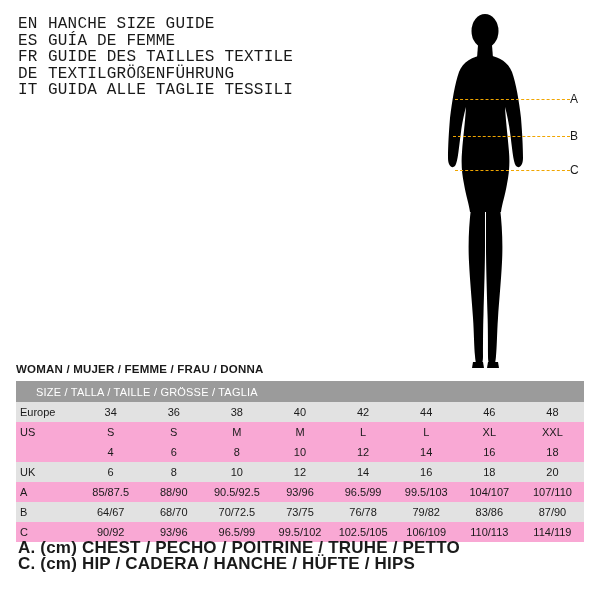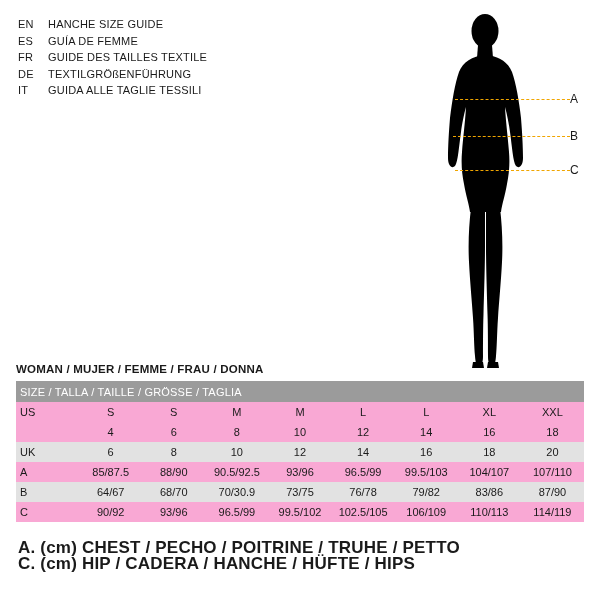--- a/index.html
+++ b/index.html
@@ -25,22 +25,23 @@
   .titles {
     position: absolute;
     top: 16px;
     left: 18px;
     width: 330px;
   }
   .title-row {
     display: flex;
     align-items: baseline;
     line-height: 16.5px;
-    font-size: 11px;
+    font-size: 16px;
     letter-spacing: 0.2px;
+    font-family: Liberation Mono, monospace;
   }
   .title-lang {
     width: 30px;
     flex: 0 0 30px;
     color: #1a1a1a;
   }
   .title-text {
     color: #1a1a1a;
   }
 
@@ -101,21 +102,21 @@
   }
   table.size-table td.label-col {
     text-align: left;
     padding-left: 4px;
     width: 88px;
   }
   tr.head-row td {
     background: #9b9b9b;
     color: #ffffff;
     text-align: left;
-    padding-left: 4px;
+    padding-left: 20px;
     font-size: 11px;
     letter-spacing: 0.2px;
     height: 17px;
   }
   tr.shade td {
     background: #e2e2e2;
   }
   tr.plain td {
     background: #f9a8d4;
   }
@@ -227,20 +228,31 @@
   </div>
 
   <div class="gender-row">WOMAN / MUJER / FEMME / FRAU / DONNA</div>
 
   <table class="size-table">
     <tbody>
       <tr class="head-row">
         <td colspan="9">SIZE / TALLA / TAILLE / GRÖSSE / TAGLIA</td>
       </tr>
 
+      <tr class="shade">
+        <td class="label-col">Europe</td>
+        <td>34</td>
+        <td>36</td>
+        <td>38</td>
+        <td>40</td>
+        <td>42</td>
+        <td>44</td>
+        <td>46</td>
+        <td>48</td>
+      </tr>
 
       <tr class="plain">
         <td class="label-col">US</td>
         <td>S</td>
         <td>S</td>
         <td>M</td>
         <td>M</td>
         <td>L</td>
         <td>L</td>
         <td>XL</td>
@@ -280,21 +292,21 @@
         <td>96.5/99</td>
         <td>99.5/103</td>
         <td>104/107</td>
         <td>107/110</td>
       </tr>
 
       <tr class="shade">
         <td class="label-col">B</td>
         <td>64/67</td>
         <td>68/70</td>
-        <td>70/30.9</td>
+        <td>70/72.5</td>
         <td>73/75</td>
         <td>76/78</td>
         <td>79/82</td>
         <td>83/86</td>
         <td>87/90</td>
       </tr>
 
       <tr class="plain">
         <td class="label-col">C</td>
         <td>90/92</td>

